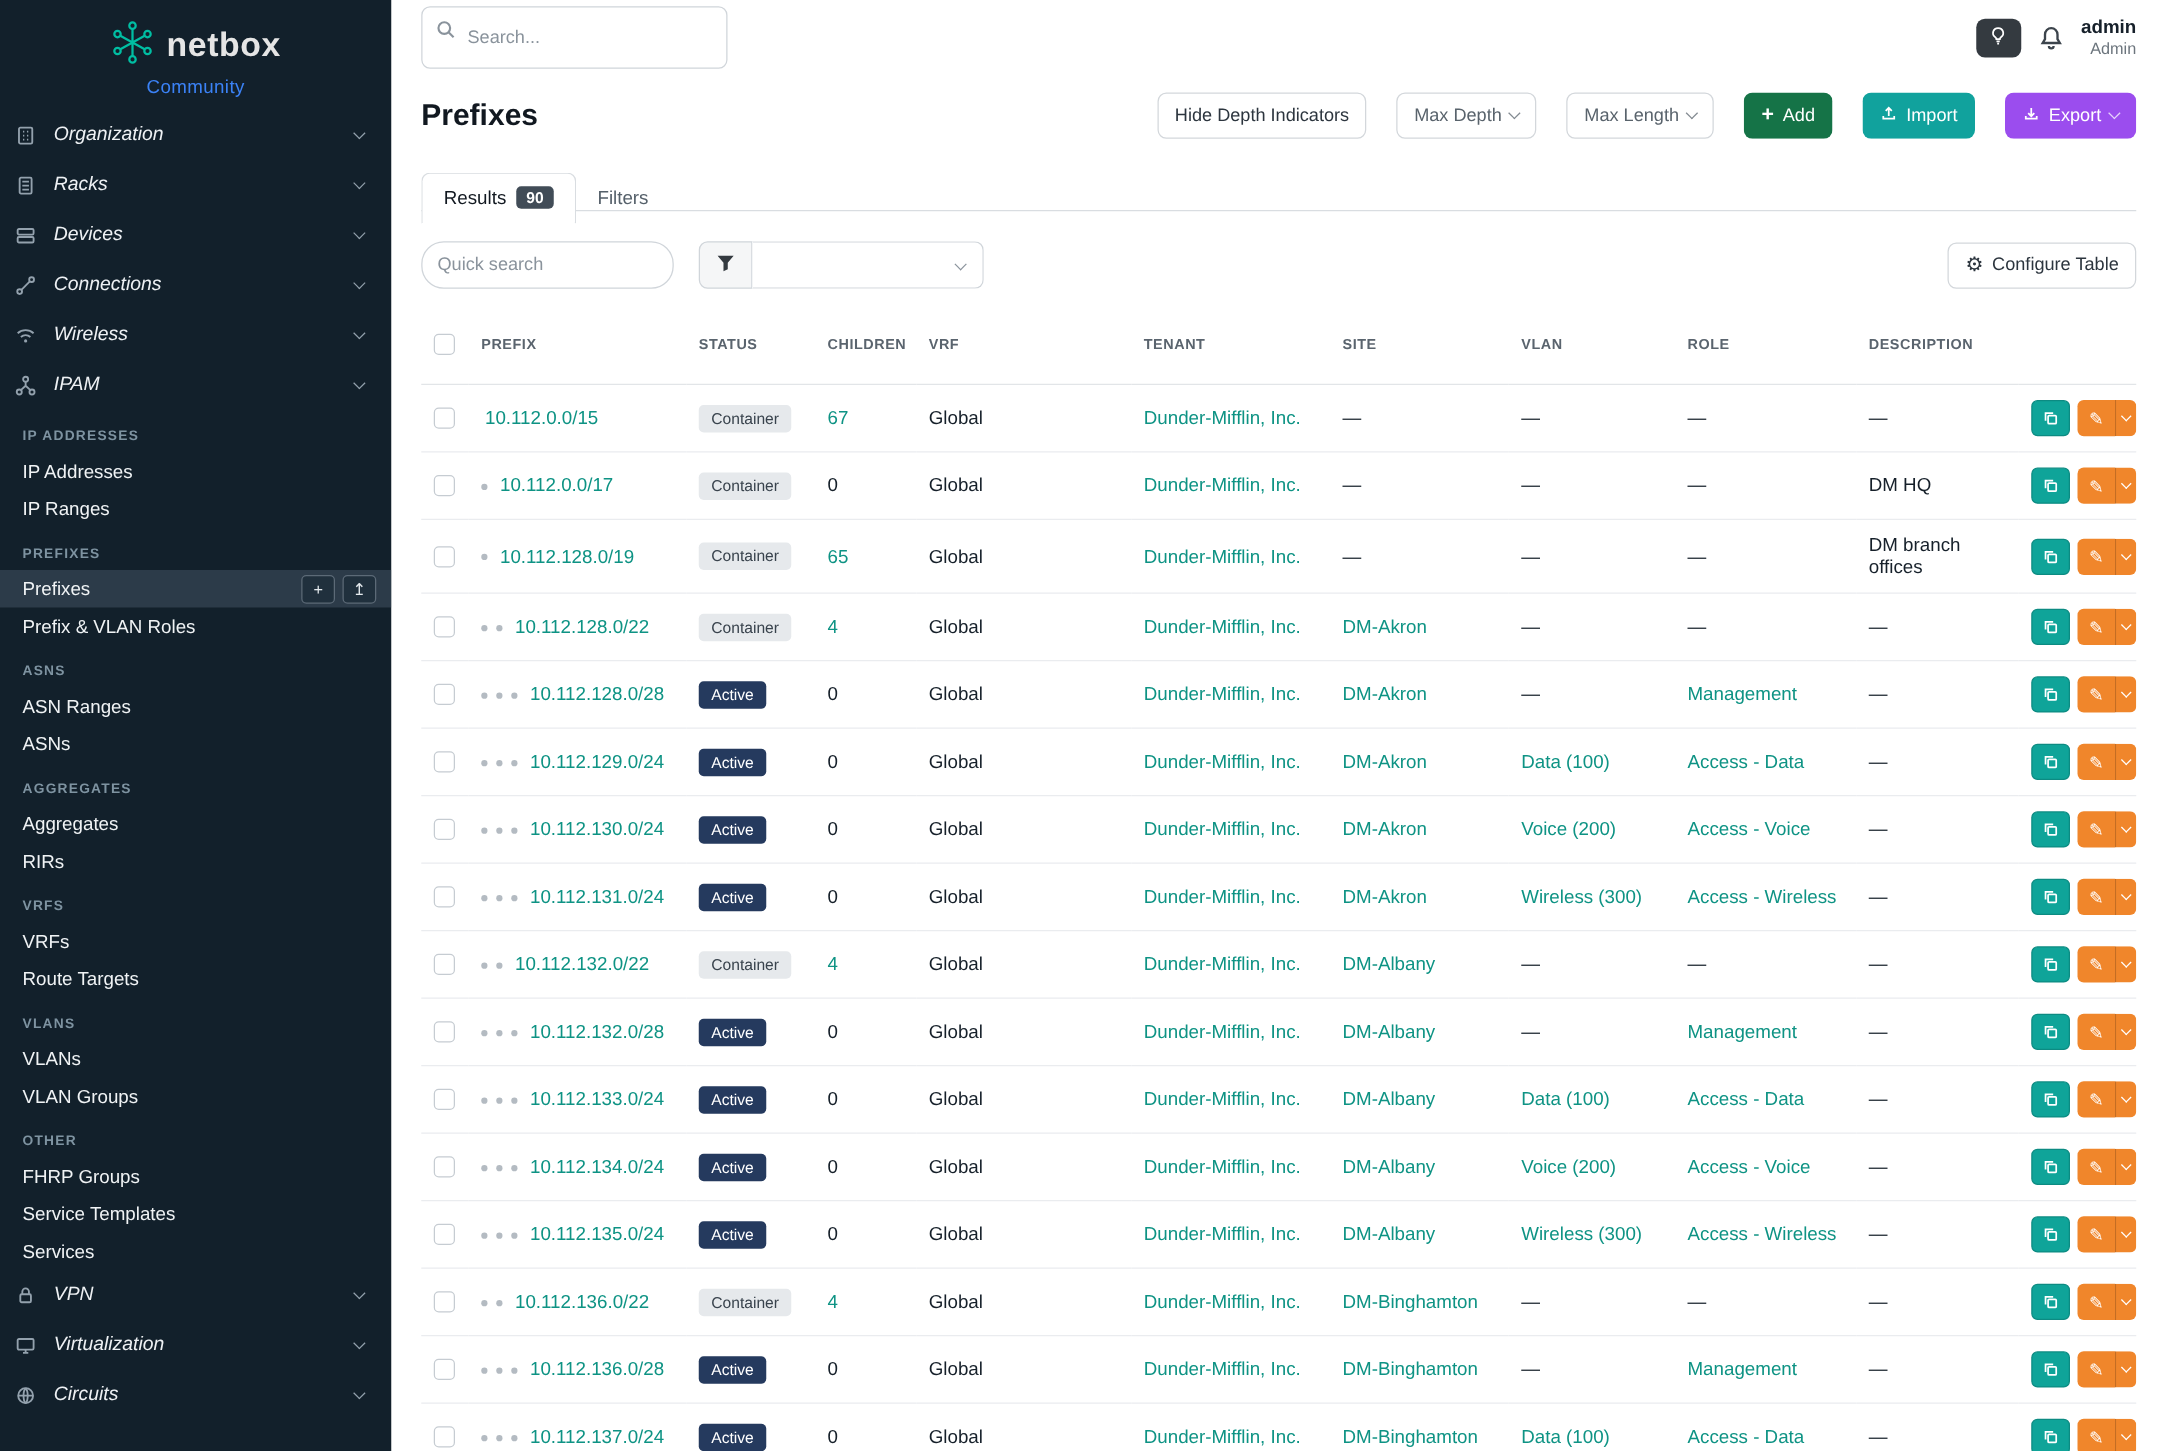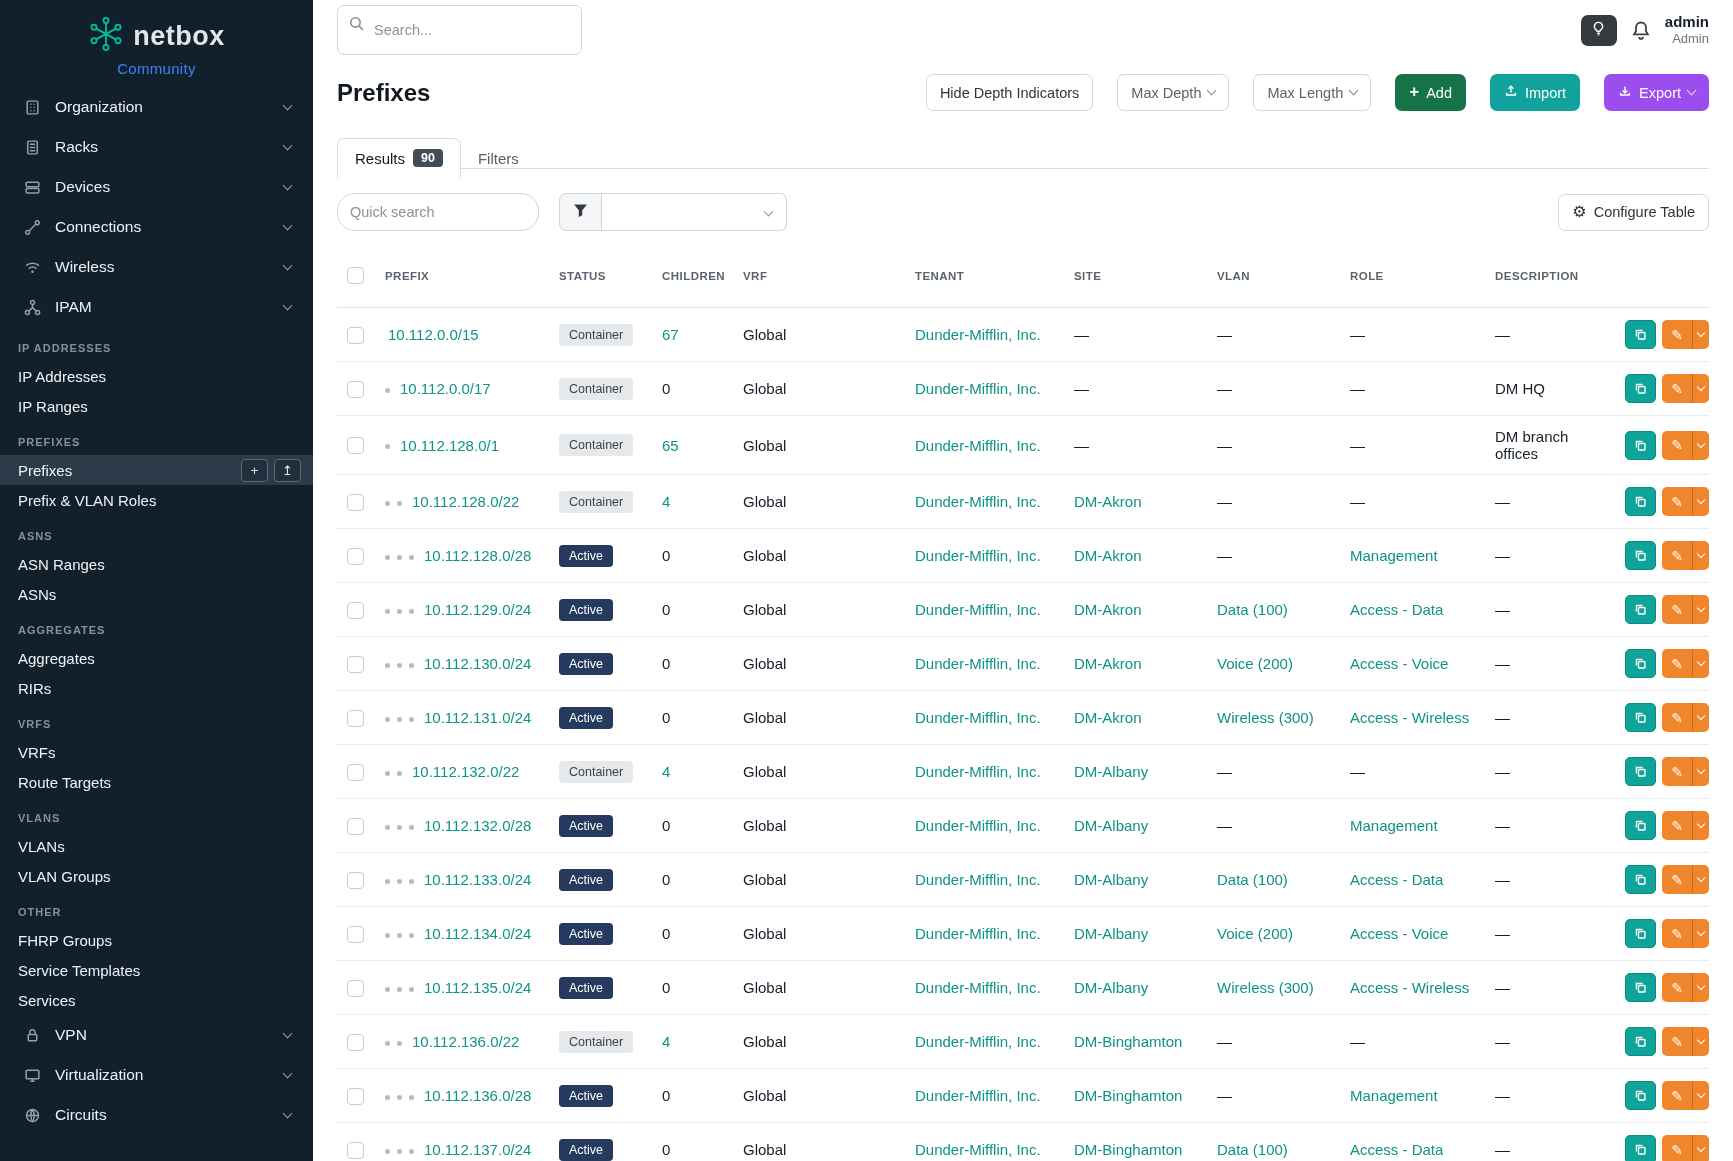--- a/index.html
+++ b/index.html
@@ -5,21 +5,21 @@
   * { margin:0; padding:0; box-sizing:border-box; }
   html,body { width:1733px; height:1161px; }
   body { font-family:"Liberation Sans", sans-serif; background:#ffffff; display:flex; overflow:hidden; color:#16202a; }
 
   
   .sidebar { width:313px; height:100%; background:#12202b; flex-shrink:0; overflow:hidden; display:flex; flex-direction:column; }
   .logo-block { padding:16px 10px 10px; text-align:center; }
   .logo-row { display:flex; align-items:center; justify-content:center; gap:9px; }
   .logo-text { color:#e5e5e5; font-size:27px; font-weight:700; letter-spacing:0.5px; }
   .logo-sub { color:#3b82f6; font-size:15px; margin-top:4px; letter-spacing:0.3px; }
-  .nav-item { height:40px; display:flex; align-items:center; padding:0 22px 0 22px; gap:13px; font-size:15.5px; color:#eef1f4; cursor:pointer; }
+  .nav-item { height:40px; display:flex; align-items:center; padding:0 22px 0 10px; gap:13px; font-size:15.5px; color:#eef1f4; cursor:pointer;font-style:italic; }
   .nav-icon { width:20px; height:18px; color:#93a1ad; display:flex; align-items:center; justify-content:center; }
   .chev { display:inline-block; width:7px; height:7px; border-right:1.7px solid #93a1ad; border-bottom:1.7px solid #93a1ad; transform:rotate(45deg); }
   .nav-item .chev { margin-left:auto; margin-top:-3px; }
   .nav-section-header { padding:15px 18px 7px; font-size:11px; font-weight:700; color:#7e93a1; letter-spacing:1px; }
   .nav-sub-item { height:30px; display:flex; align-items:center; padding:0 12px 0 18px; font-size:15px; color:#f0f3f5; cursor:pointer; }
   .nav-sub-item.active { background:#2c3b49; }
   .mini-btns { margin-left:auto; display:flex; gap:6px; }
   .mini-btn { width:27px; height:23px; border:1px solid #5c6a77; background:#20303d; color:#e5eaee; border-radius:4px; font-size:13px; line-height:21px; text-align:center; cursor:pointer; font-family:inherit; }
 
   
@@ -415,21 +415,21 @@
           <span class="action-btn edit-caret">
                     <i class="dd-chev-w"></i>
                   </span>
         </span>
       </span>
     </td>
   </tr>
 
   <tr>
     <td><span class="checkbox"></span></td>
-    <td><span class="dots"><span class="dot"></span></span><a class="link">10.112.128.0/1</a></td>
+    <td><span class="dots"><span class="dot"></span></span><a class="link">10.112.128.0/19</a></td>
     <td><span class="badge badge-container">Container</span></td>
     <td><span class="link">65</span></td>
     <td><span>Global</span></td>
     <td><a class="link">Dunder-Mifflin, Inc.</a></td>
     <td><span>—</span></td>
     <td><span>—</span></td>
     <td><span>—</span></td>
     <td><span>DM branch offices</span></td>
     <td class="col-actions-cell">
       <span class="actions-wrap">

